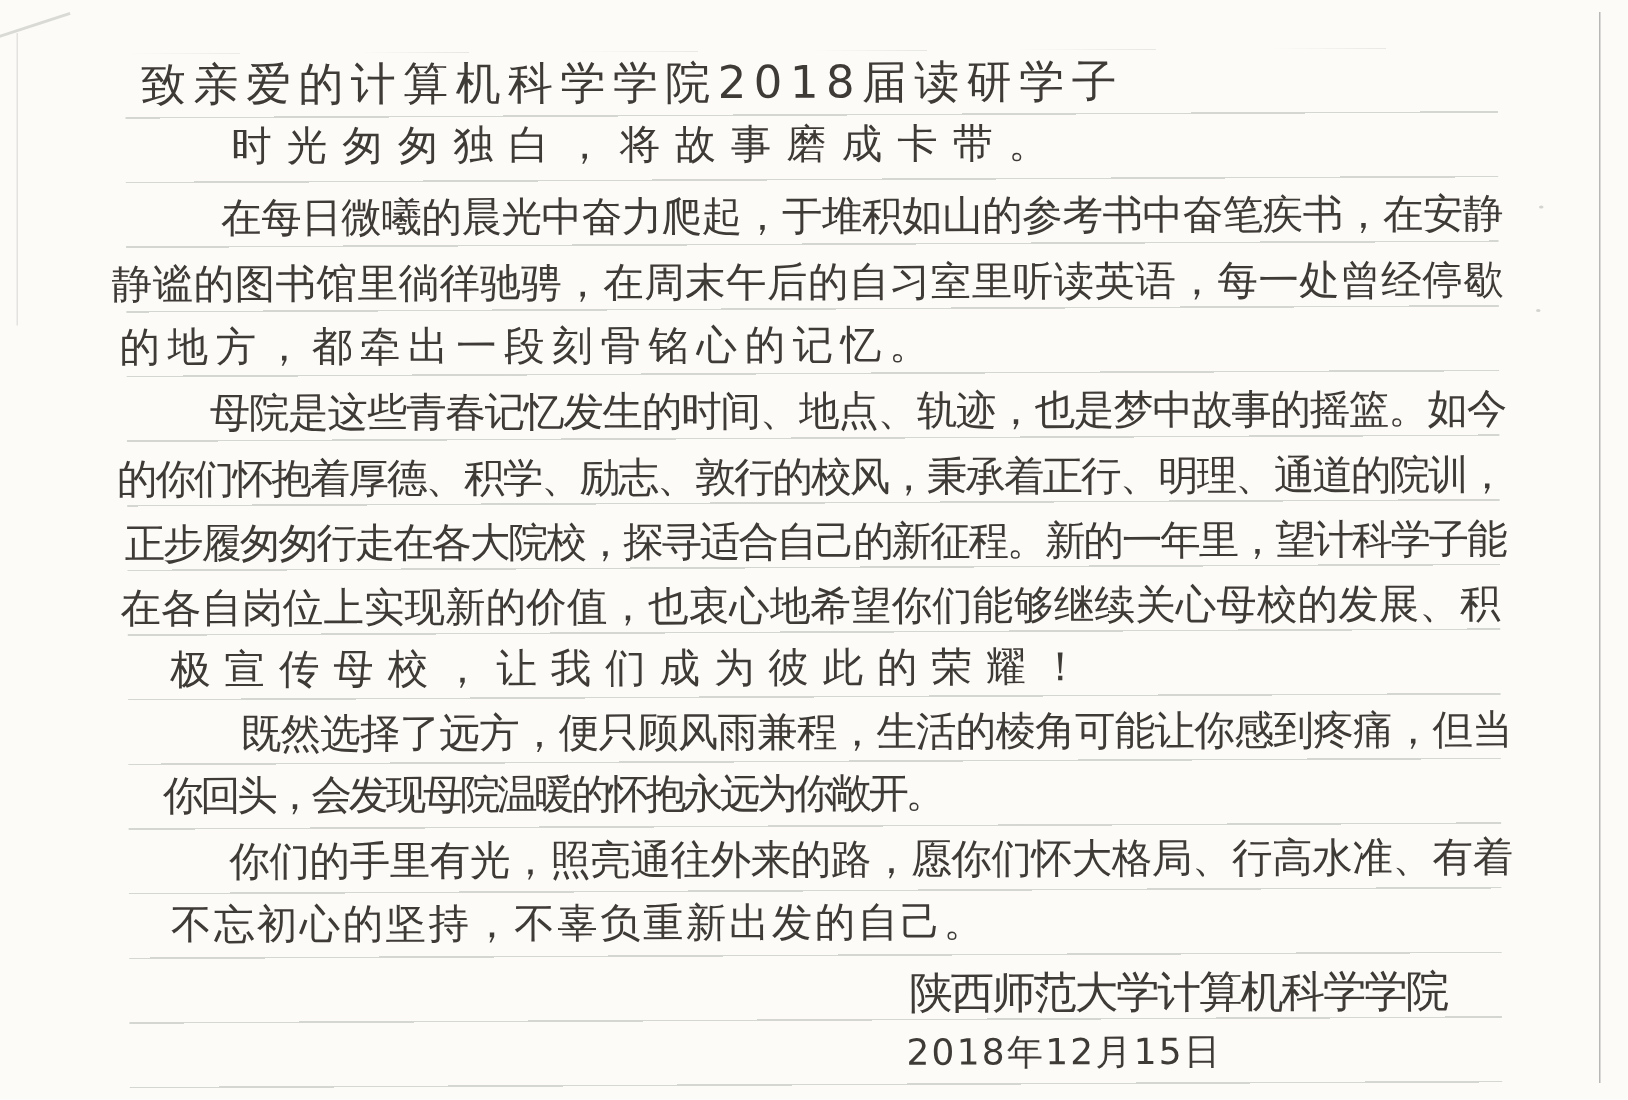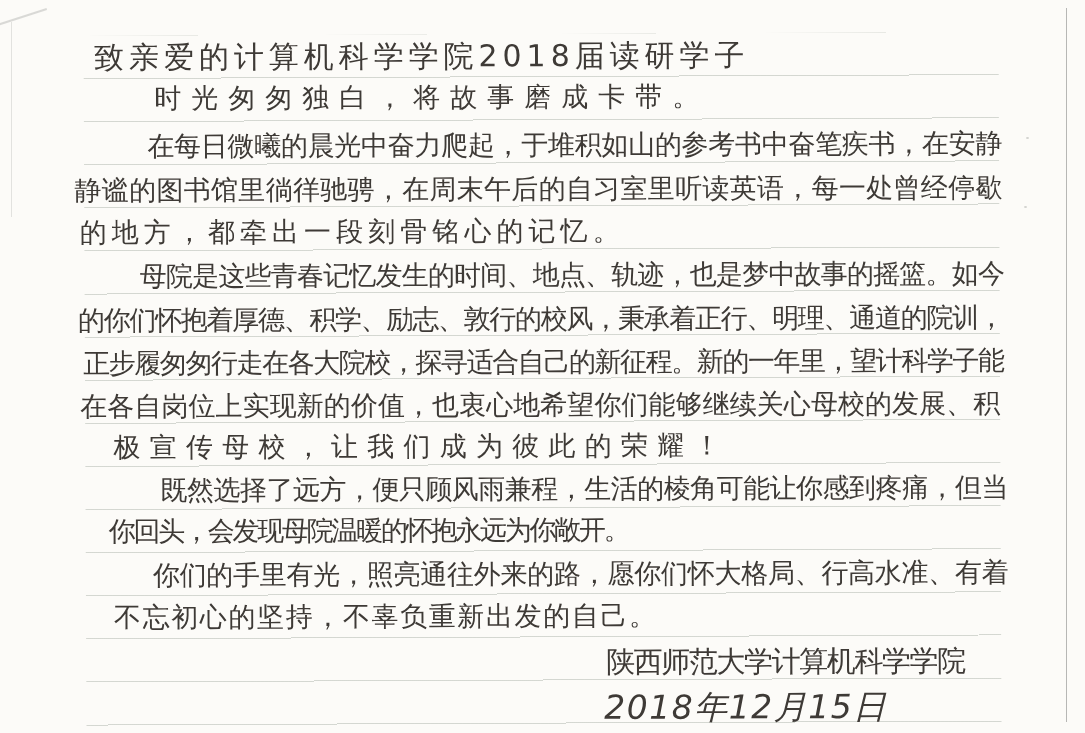--- a/index.html
+++ b/index.html
@@ -79,21 +79,21 @@
   .hand-line {
     position: absolute;
     white-space: nowrap;
     color: #3e3a36;
     font-size: 27px;
     line-height: 1.2;
     font-weight: 500;
   }
   .role-salutation { font-size: 30px; }
   .role-signature  { font-size: 29px; }
-  .role-date       { font-size: 33px; font-style: italic; }
+  .role-date       { font-size: 24px; }
 </style>
 </head>
 <body>
 
 <div id="scan-canvas">
 
   <div id="rules-layer"></div>
 
   <div class="corner-mark"></div>
   <div class="paper-edge-left"></div>

